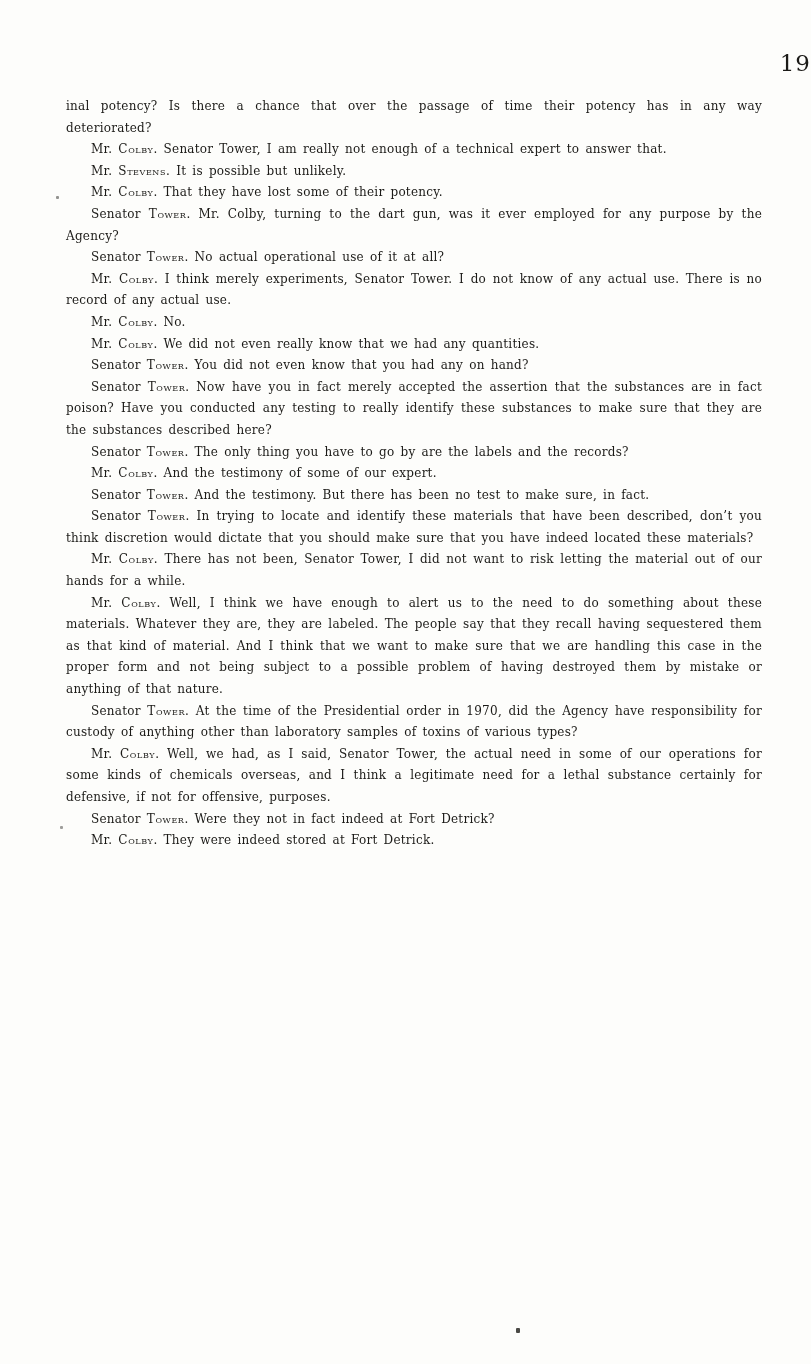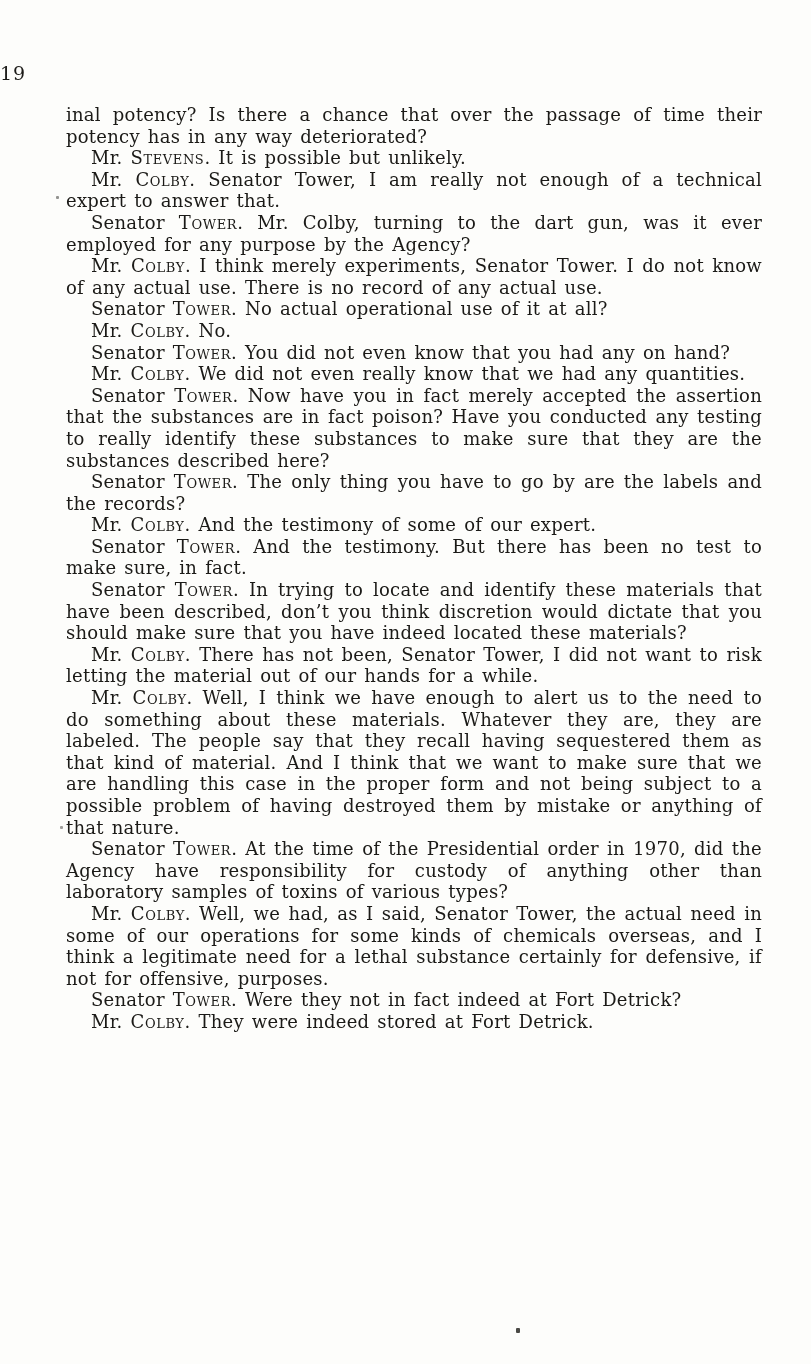--- a/index.html
+++ b/index.html
@@ -16,30 +16,29 @@
   }
   .page {
     position: relative;
     width: 811px;
     height: 1364px;
     background: var(--paper, #fdfdfb);
     color: var(--ink, #1b1a17);
     overflow: hidden;
   }
   .page-number {
-    text-align: left;
+    text-align: right;
     padding-top: 50px;
-    font-size: 19px;
+    font-size: 23px;
     letter-spacing: 1px;
     font-weight: 500;
-    margin-top: 12px;
   }
   .body-text {
     margin: 20px 49px 0 66px; 
-    font-size: 18px;
+    font-size: 12px;
     line-height: 21.6px;
     letter-spacing: 0.25px;
     word-spacing: 2px;
   }
   .para {
     text-align: justify;
     text-indent: 25px;
   }
   .para.continuation {
     text-indent: 0;
@@ -59,39 +58,40 @@
 </style>
 </head>
 <body>
 
 <div class="page">
   <div class="page-number">19</div>
 
   <div class="body-text">
   <p class="para continuation"><span class="speech">inal potency? Is there a chance that over the passage of time their potency has in any way deteriorated?</span></p>
 
+  <p class="para"><span class="speaker"><span class="prefix">Mr. </span><span class="name">Colby</span><span class="suffix">. </span></span><span class="speech">Senator Tower, I am really not enough of a technical expert to answer that.</span></p>
+
   <p class="para"><span class="speaker"><span class="prefix">Mr. </span><span class="name">Stevens</span><span class="suffix">. </span></span><span class="speech">It is possible but unlikely.</span></p>
-
-  <p class="para"><span class="speaker"><span class="prefix">Mr. </span><span class="name">Colby</span><span class="suffix">. </span></span><span class="speech">Senator Tower, I am really not enough of a technical expert to answer that.</span></p>
 
 
 
+  <p class="para"><span class="speaker"><span class="prefix">Mr. </span><span class="name">Colby</span><span class="suffix">. </span></span><span class="speech">That they have lost some of their potency.</span></p>
 
   <p class="para"><span class="speaker"><span class="prefix">Senator </span><span class="name">Tower</span><span class="suffix">. </span></span><span class="speech">Mr. Colby, turning to the dart gun, was it ever employed for any purpose by the Agency?</span></p>
 
+  <p class="para"><span class="speaker"><span class="prefix">Senator </span><span class="name">Tower</span><span class="suffix">. </span></span><span class="speech">No actual operational use of it at all?</span></p>
+
   <p class="para"><span class="speaker"><span class="prefix">Mr. </span><span class="name">Colby</span><span class="suffix">. </span></span><span class="speech">I think merely experiments, Senator Tower. I do not know of any actual use. There is no record of any actual use.</span></p>
-
-  <p class="para"><span class="speaker"><span class="prefix">Senator </span><span class="name">Tower</span><span class="suffix">. </span></span><span class="speech">No actual operational use of it at all?</span></p>
 
   <p class="para"><span class="speaker"><span class="prefix">Mr. </span><span class="name">Colby</span><span class="suffix">. </span></span><span class="speech">No.</span></p>
 
 
+  <p class="para"><span class="speaker"><span class="prefix">Mr. </span><span class="name">Colby</span><span class="suffix">. </span></span><span class="speech">We did not even really know that we had any quantities.</span></p>
+
   <p class="para"><span class="speaker"><span class="prefix">Senator </span><span class="name">Tower</span><span class="suffix">. </span></span><span class="speech">You did not even know that you had any on hand?</span></p>
-
-  <p class="para"><span class="speaker"><span class="prefix">Mr. </span><span class="name">Colby</span><span class="suffix">. </span></span><span class="speech">We did not even really know that we had any quantities.</span></p>
 
 
   <p class="para"><span class="speaker"><span class="prefix">Senator </span><span class="name">Tower</span><span class="suffix">. </span></span><span class="speech">Now have you in fact merely accepted the assertion that the substances are in fact poison? Have you conducted any testing to really identify these substances to make sure that they are the substances described here?</span></p>
 
 
   <p class="para"><span class="speaker"><span class="prefix">Senator </span><span class="name">Tower</span><span class="suffix">. </span></span><span class="speech">The only thing you have to go by are the labels and the records?</span></p>
 
   <p class="para"><span class="speaker"><span class="prefix">Mr. </span><span class="name">Colby</span><span class="suffix">. </span></span><span class="speech">And the testimony of some of our expert.</span></p>
 
   <p class="para"><span class="speaker"><span class="prefix">Senator </span><span class="name">Tower</span><span class="suffix">. </span></span><span class="speech">And the testimony. But there has been no test to make sure, in fact.</span></p>

